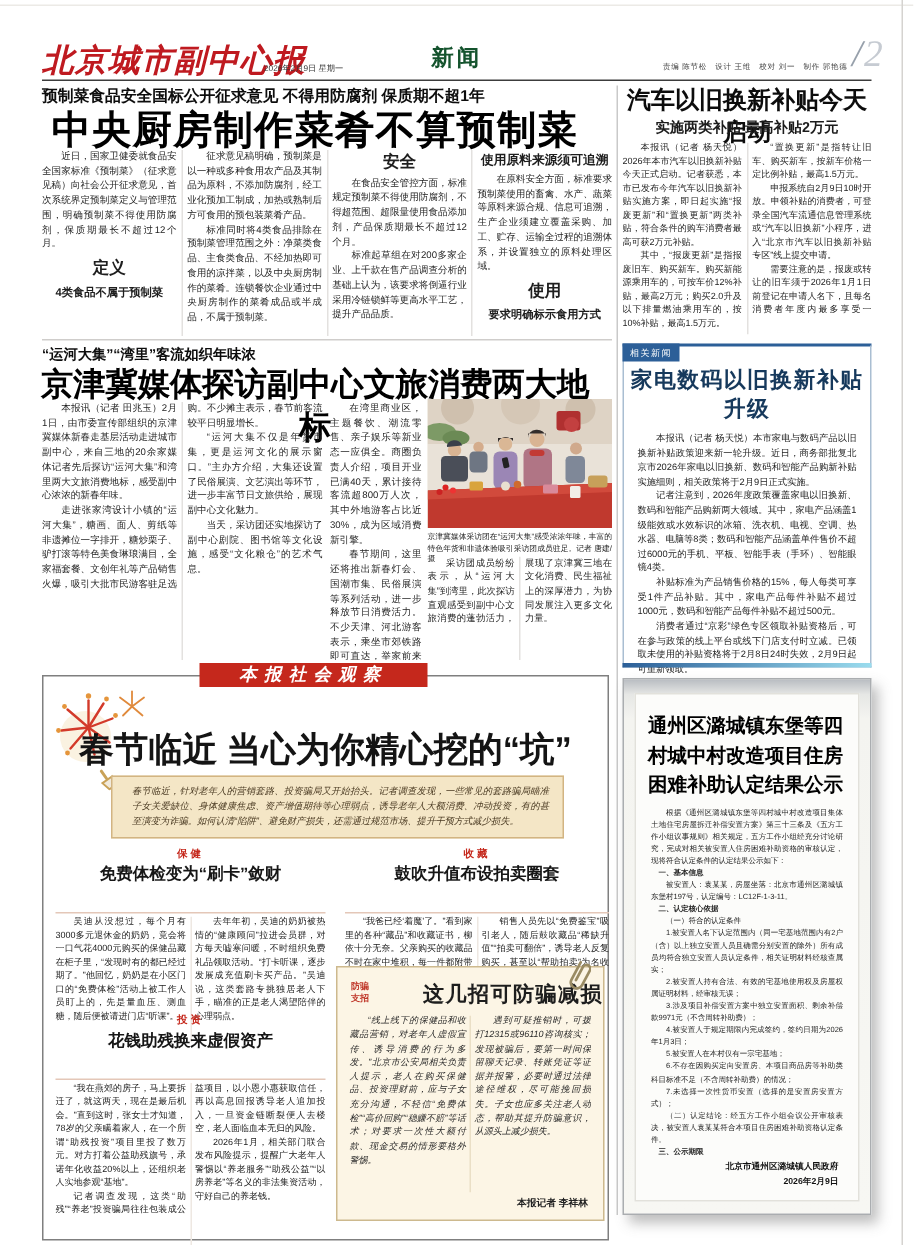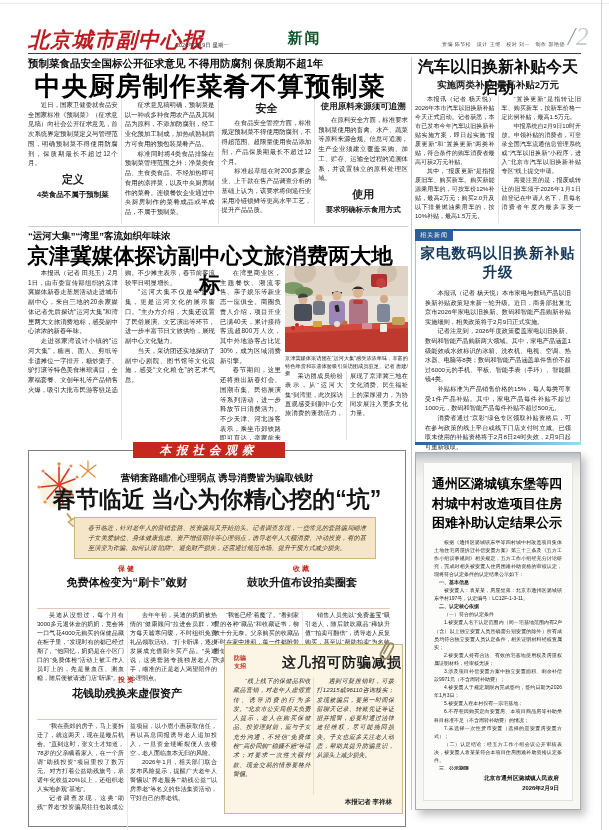--- a/index.html
+++ b/index.html
@@ -86,21 +86,21 @@
              padding:5px 9px 5px 13px; font-size:6.2px; line-height:1.6; color:#4a3a22; text-align:justify; font-style:italic; }
   .sub { }
   .sub-label { text-align:center; font-size:7px; font-weight:bold; color:#c5281c; letter-spacing:2px; }
   .sub-head { text-align:center; font-size:11px; font-weight:900; color:#161616; margin:1px 0 2px;
               border-bottom:1px solid #e4c7b8; padding-bottom:18px; }
   .sub-cols { column-count:2; column-gap:6px; column-rule:1px solid #eee8e2; font-size:6px; line-height:1.5;
               text-align:justify; overflow:hidden; }
   .sub-cols p { text-indent:2em; margin:0; }
   .sub-bj { left:8px; top:113px; width:180px; }
   .sub-bj .sub-cols { height:84px; }
-  .sub-sc { left:185px; top:113px; width:176px; }
+  .sub-sc { left:201px; top:113px; width:176px; }
   .sub-sc .sub-cols { height:57px; }
   .sub-tz { left:8px; top:224px; width:180px; }
   .sub-tz .sub-cols { height:128px; }
 
   .tips { left:195px; top:193px; width:179px; height:170px; background:#fcf5e5; border:1px solid #cdb98e; }
   .tips-label { position:absolute; left:7px; top:9px; width:16px; color:#c0392b; font-size:6px; font-weight:bold;
                 line-height:1.35; text-align:center; }
   .tips-head { margin-top:9px; text-align:right; font-size:14px; font-weight:900; color:#1d1d1d; letter-spacing:1px; }
   .tips-body { margin:5px 8px 0; column-count:2; column-gap:6px; column-rule:1px solid #eadfc6;
                font-size:6px; line-height:1.55; text-align:justify; font-style:italic; height:118px; overflow:hidden; color:#2a2a2a; }
@@ -267,21 +267,20 @@
     </g>
     <g stroke="#e08a3c" stroke-width="1.2" stroke-linecap="round">
       <line x1="55" y1="14" x2="55" y2="4"></line>
         <line x1="55" y1="14" x2="47" y2="8"></line>
         <line x1="55" y1="14" x2="63" y2="8"></line>
       <line x1="55" y1="14" x2="49" y2="20"></line>
         <line x1="55" y1="14" x2="62" y2="20"></line>
     </g>
   </svg>
 
-  <div class="abs f-kicker">营销套路瞄准心理弱点 诱导消费皆为骗取钱财</div>
   <div class="abs f-title">春节临近 当心为你精心挖的“坑”</div>
 
   <svg class="abs" style="left:34px;top:60px;" width="16" height="16" viewBox="0 0 16 16">
     <g transform="rotate(-35 8 8)">
       <rect x="7" y="1" width="2" height="8" rx="1" fill="#c9a258"></rect>
       <path d="M4,9 h8 l-1.5,6 h-5 z" fill="#b8945033" stroke="#c9a258" stroke-width="1.3"></path>
     </g>
   </svg>
   <div class="abs f-intro">春节临近，针对老年人的营销套路、投资骗局又开始抬头。记者调查发现，一些常见的套路骗局瞄准子女关爱缺位、身体健康焦虑、资产增值期待等心理弱点，诱导老年人大额消费、冲动投资，有的甚至演变为诈骗。如何认清“陷阱”、避免财产损失，还需通过规范市场、提升干预方式减少损失。</div>
 

